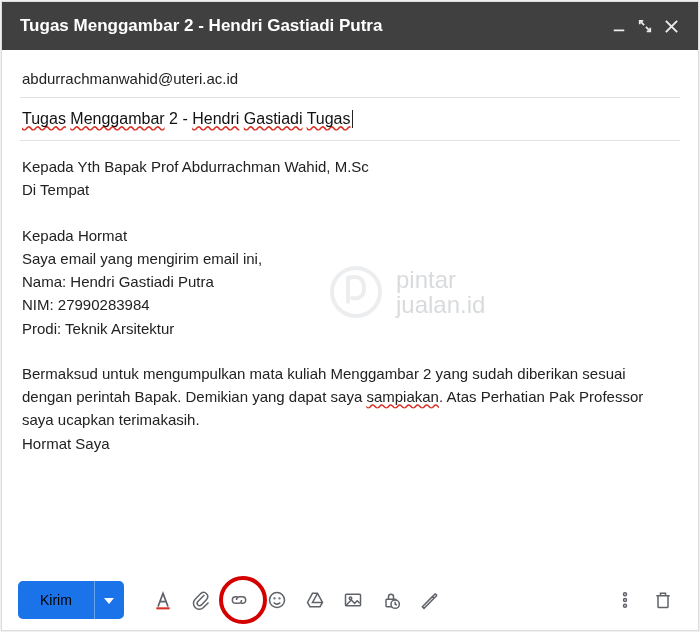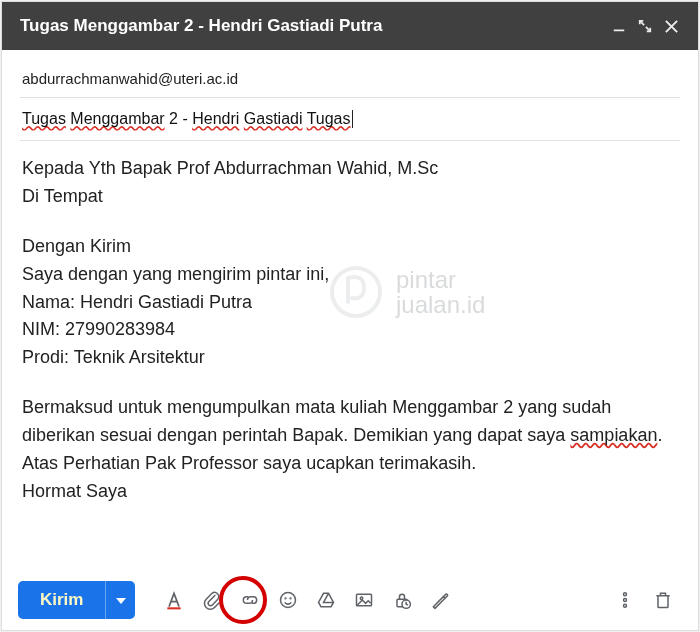--- a/index.html
+++ b/index.html
@@ -30,35 +30,35 @@
   .titlebar .title { font-size: 17px; font-weight: bold; flex: 1; }
   .titlebar .wctl { width: 26px; text-align: center; cursor: pointer; opacity: .9; }
   .titlebar .wctl svg { width: 14px; height: 14px; display: block; margin: auto; }
   .wctl.min svg { width: 16px; }
   .wctl.close svg { width: 15px; height: 15px; }
   .content { padding: 10px 18px 0 18px; font-size: 15px; color: #222; }
   .row { padding: 10px 2px; border-bottom: 1px solid #e2e2e2; }
   .to { font-size: 15px; color: #222; }
   .subj { font-size: 16px; color: #111; display:inline-block; border-right: 1px solid #222; padding-right:1px; }
   .spellwave { text-decoration: underline wavy #d93025; text-decoration-skip-ink: none; }
-  .body { padding: 14px 2px 4px 2px; line-height: 1.55; font-size: 18px; color: #222; }
+  .body { padding: 14px 2px 4px 2px; line-height: 1.55; font-size: 15px; color: #222; }
   .body p { margin: 0; }
   .gap { height: 22px; }
   .toolbar {
     position: absolute;
     left: 0; right: 0; bottom: 0;
     height: 60px;
     display: flex;
     align-items: center;
     padding: 0 16px;
   }
   .sendgrp { display: flex; height: 38px; }
   .sendbtn {
-    background: #1a73e8; color: #fef9c3;
-    border: none; font-size: 17px; font-weight: 700;
+    background: #1a73e8; color: #000000;
+    border: none; font-size: 14px; font-weight: 400;
     padding: 0 22px;
     border-radius: 5px 0 0 5px;
     cursor: pointer;
   }
   .senddd {
     background: #1a73e8; border: none; width: 30px;
     border-left: 1px solid rgba(255,255,255,.35);
     border-radius: 0 5px 5px 0;
     cursor: pointer;
     display:flex; align-items:center; justify-content:center;
@@ -136,22 +136,22 @@
         <span class="spellwave">Gastiadi</span>
         <span> </span>
         <span class="spellwave">Tugas</span>
       </span>
     </div>
 
     <div class="body">
       <p>Kepada Yth Bapak Prof Abdurrachman Wahid, M.Sc</p>
       <p>Di Tempat</p>
       <div class="gap"></div>
-      <p>Dengan Kirim</p>
-      <p>Saya dengan yang mengirim pintar ini,</p>
+      <p>Kepada Hormat</p>
+      <p>Saya email yang mengirim email ini,</p>
       <p>Nama: Hendri Gastiadi Putra</p>
       <p>NIM: 27990283984</p>
       <p>Prodi: Teknik Arsitektur</p>
       <div class="gap"></div>
       <p>
         <span>Bermaksud untuk mengumpulkan mata kuliah Menggambar 2 yang sudah diberikan sesuai dengan perintah Bapak. Demikian yang dapat saya </span><span class="spellwave">sampiakan</span><span>. Atas Perhatian Pak Professor saya ucapkan terimakasih.</span>
       </p>
       <p>Hormat Saya</p>
     </div>
   </div>

